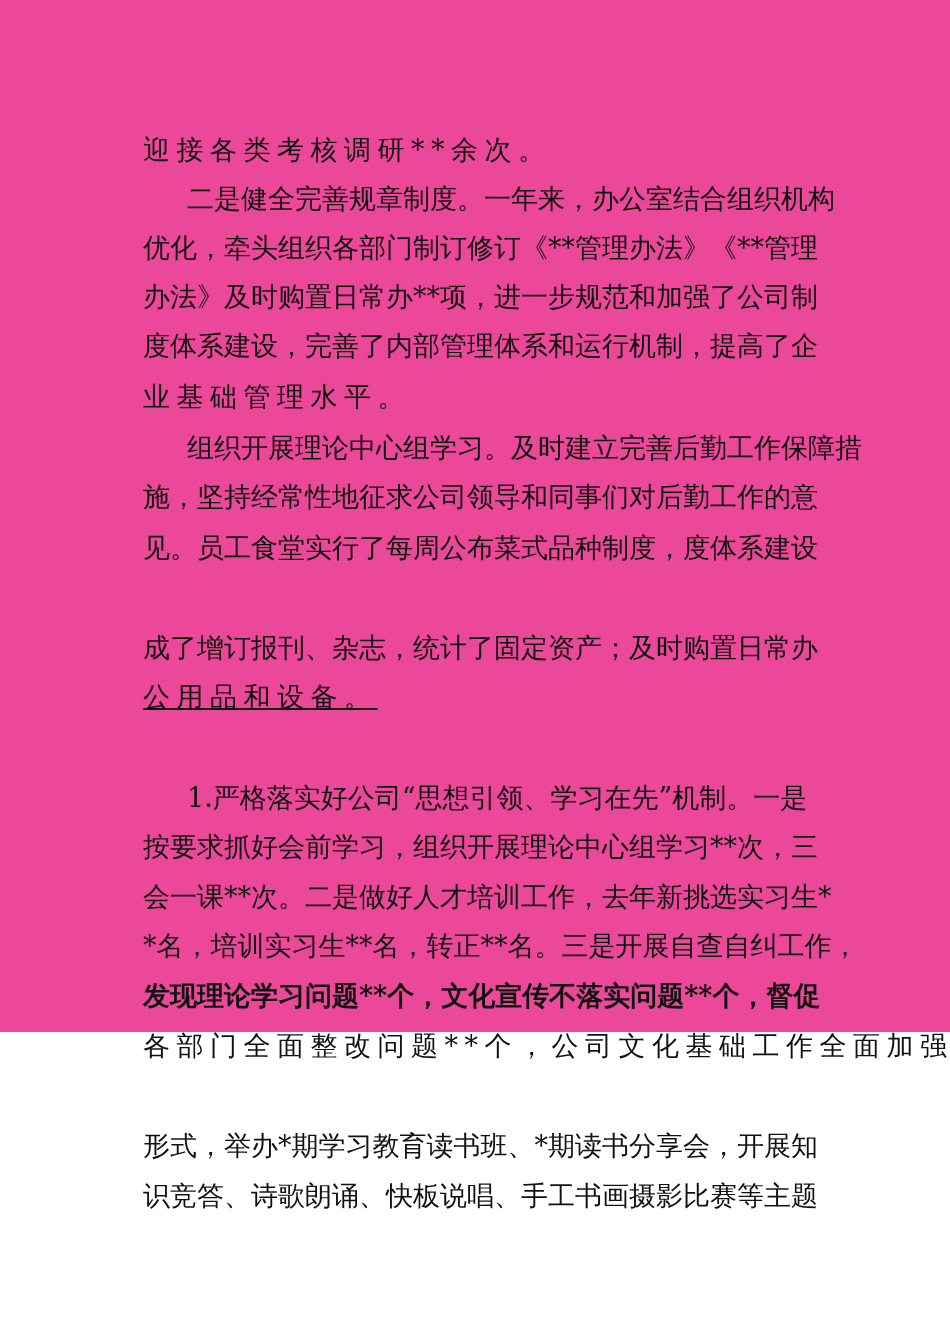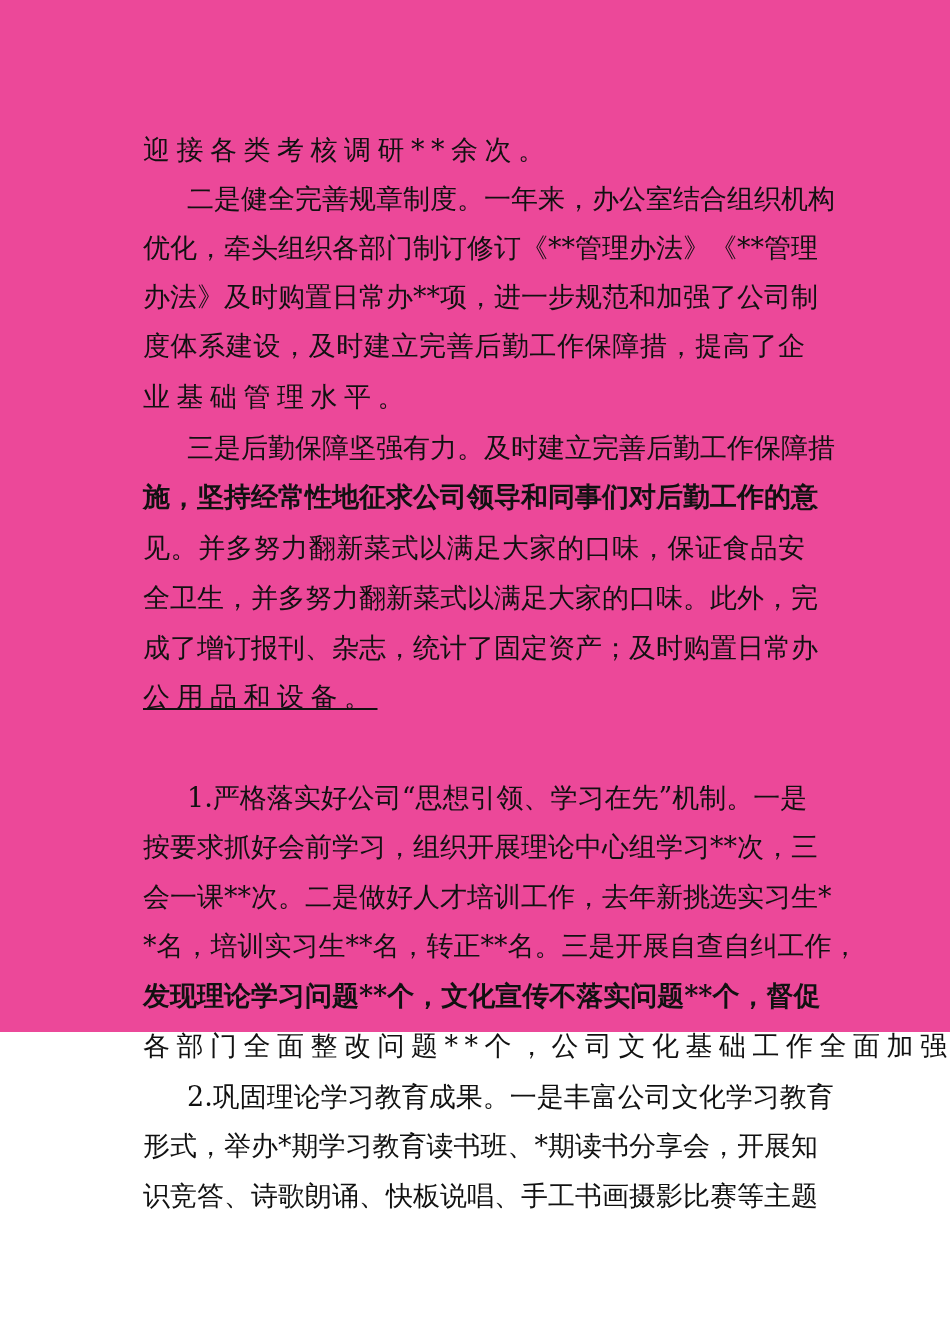--- a/index.html
+++ b/index.html
@@ -53,35 +53,33 @@
 </head>
 <body>
 
 <div class="page">
 
   <div class="line last" style="top:130px;">迎接各类考核调研**余次。</div>
 
   <div class="line indent" style="top:179px;">二是健全完善规章制度。一年来，办公室结合组织机构</div>
   <div class="line" style="top:228px;">优化，牵头组织各部门制订修订《**管理办法》《**管理</div>
   <div class="line" style="top:277px;">办法》及时购置日常办**项，进一步规范和加强了公司制</div>
-  <div class="line" style="top:326px;">度体系建设，及时建立完善后勤工作保障措，提高了企</div>
+  <div class="line" style="top:326px;">度体系建设，完善了内部管理体系和运行机制，提高了企</div>
   <div class="line last" style="top:377px;">业基础管理水平。</div>
 
-  <div class="line indent" style="top:428px;">三是后勤保障坚强有力。及时建立完善后勤工作保障措</div>
-  <div class="line" style="top:477px;font-weight:bold;">施，坚持经常性地征求公司领导和同事们对后勤工作的意</div>
-  <div class="line" style="top:528px;">见。并多努力翻新菜式以满足大家的口味，保证食品安</div>
-  <div class="line" style="top:578px;">全卫生，并多努力翻新菜式以满足大家的口味。此外，完</div>
+  <div class="line indent" style="top:428px;">组织开展理论中心组学习。及时建立完善后勤工作保障措</div>
+  <div class="line" style="top:477px;">施，坚持经常性地征求公司领导和同事们对后勤工作的意</div>
+  <div class="line" style="top:528px;">见。员工食堂实行了每周公布菜式品种制度，度体系建设</div>
   <div class="line" style="top:628px;">成了增订报刊、杂志，统计了固定资产；及时购置日常办</div>
   <div class="line last" style="top:677px;text-decoration:underline;">公用品和设备。</div>
 
 
   <div class="line indent" style="top:778px;">1.严格落实好公司“思想引领、学习在先”机制。一是</div>
   <div class="line" style="top:827px;">按要求抓好会前学习，组织开展理论中心组学习**次，三</div>
   <div class="line" style="top:877px;">会一课**次。二是做好人才培训工作，去年新挑选实习生*</div>
   <div class="line" style="top:926px;">*名，培训实习生**名，转正**名。三是开展自查自纠工作，</div>
   <div class="line" style="top:976px;font-weight:bold;">发现理论学习问题**个，文化宣传不落实问题**个，督促</div>
   <div class="line last" style="top:1026px;">各部门全面整改问题**个，公司文化基础工作全面加强。</div>
 
-  <div class="line indent" style="top:1077px;">2.巩固理论学习教育成果。一是丰富公司文化学习教育</div>
   <div class="line" style="top:1176px;">识竞答、诗歌朗诵、快板说唱、手工书画摄影比赛等主题</div>
   <div class="line" style="top:1126px;">形式，举办*期学习教育读书班、*期读书分享会，开展知</div>
 
 </div>
 
 </body></html>

